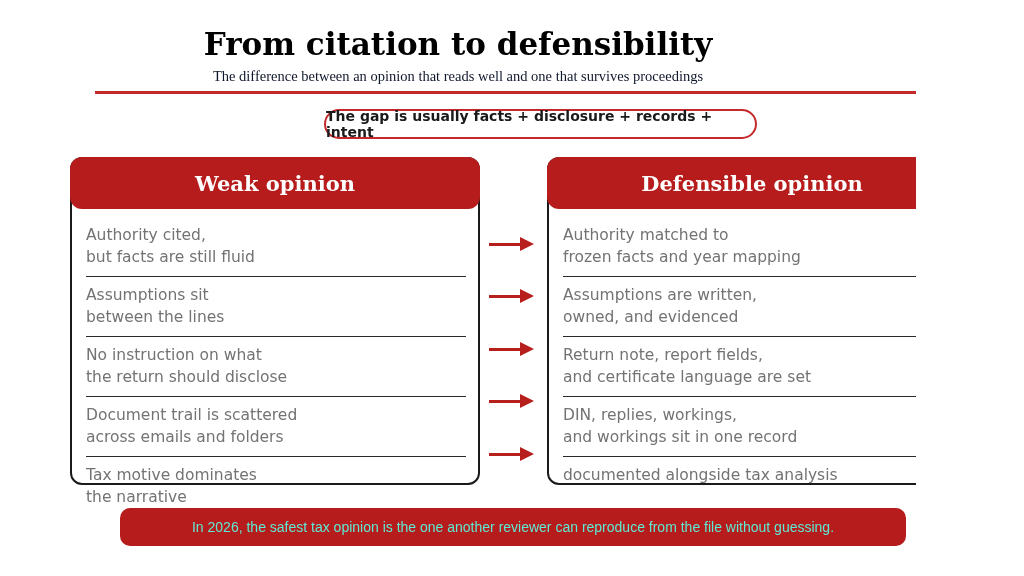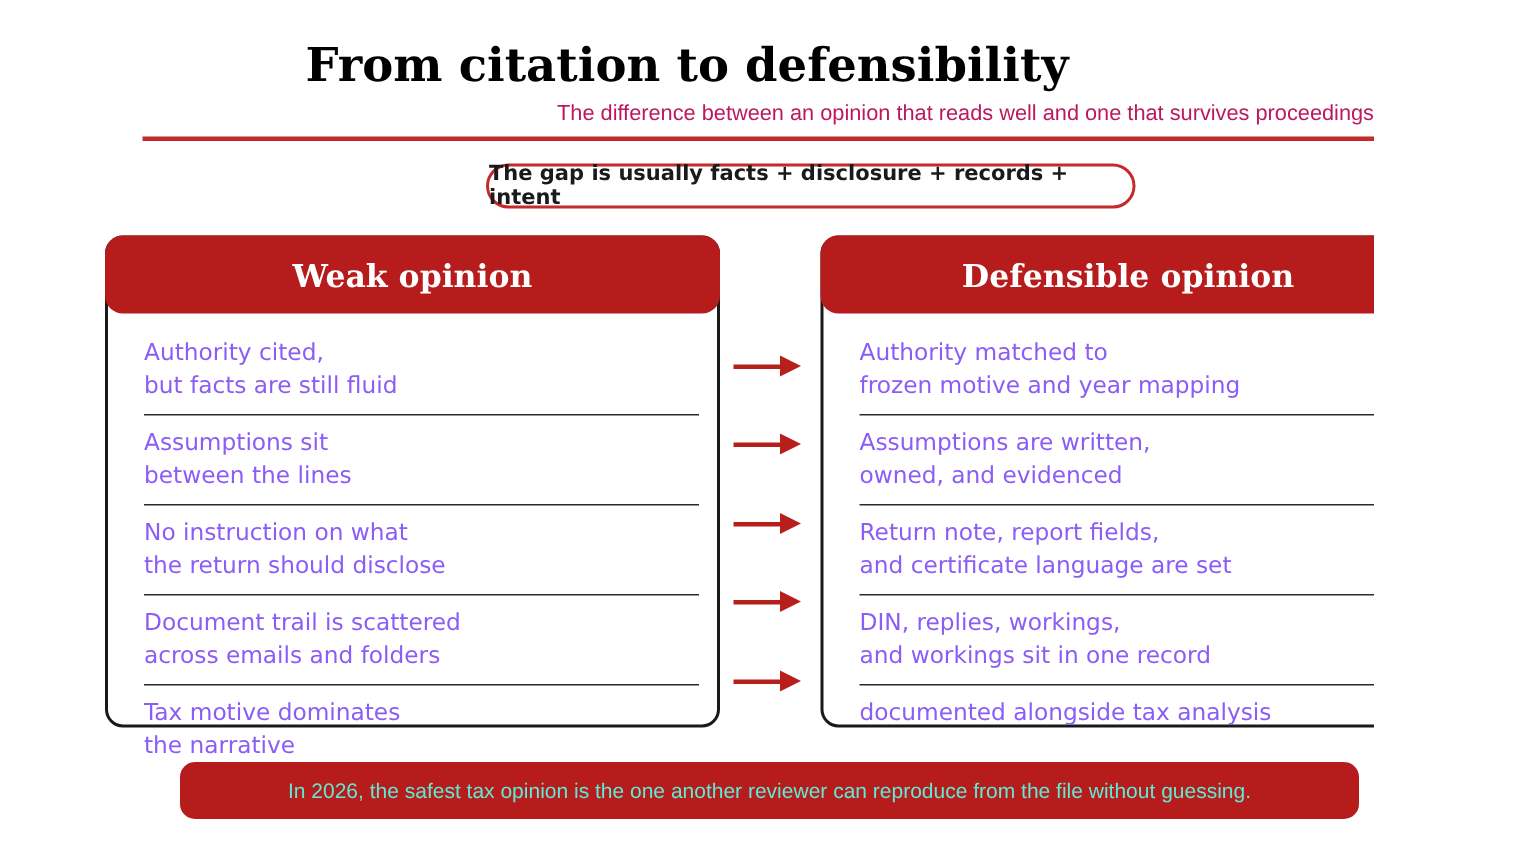--- a/index.html
+++ b/index.html
@@ -20,24 +20,24 @@
     text-align: center;
     font-family: "DejaVu Serif", "Liberation Serif", serif;
     font-weight: bold;
     font-size: 31px;
     color: #000000;
   }
 
   .subtitle {
     position: absolute;
     top: 68px; left: 0; right: 0;
-    text-align: right;
-    font-family: Liberation Sans, sans-serif;
+    text-align: center;
+    font-family: Liberation Serif, serif;
     font-size: 14.5px;
-    color: #be185d;
+    color: #0f172a;
   }
 
   .divider {
     position: absolute;
     top: 91px; left: 95px; width: 836px; height: 3px;
     background: #c4292b;
   }
 
   .gap-pill {
     position: absolute;
@@ -75,26 +75,26 @@
     font-size: 21px;
     color: #ffffff;
   }
 
   .rows {
     position: absolute;
     top: 52px; left: 0; right: 0; bottom: 0;
     padding-top: 6px;
   }
   .row {
-    margin: 0 12px 0 24px;
+    margin: 0 12px 0 14px;
     padding: 7px 0 8px 0;
     border-bottom: 1.5px solid #2b2b2b;
     font-size: 15.5px;
     line-height: 22px;
-    color: #8b5cf6;
+    color: #737373;
   }
   .row:last-child { border-bottom: none; }
 
   .arrow {
     position: absolute;
     left: 489px;
     width: 46px; height: 14px;
     display: flex; align-items: center;
   }
   .arrow .shaft { width: 31px; height: 3px; background: #b71f1d; }
@@ -158,21 +158,21 @@
         <div>the narrative</div>
       </div>
     </div>
   </div>
 
   <div class="card right">
     <div class="card-header">Defensible opinion</div>
     <div class="rows">
       <div class="row">
         <div>Authority matched to</div>
-        <div>frozen motive and year mapping</div>
+        <div>frozen facts and year mapping</div>
       </div>
       <div class="row">
         <div>Assumptions are written,</div>
         <div>owned, and evidenced</div>
       </div>
       <div class="row">
         <div>Return note, report fields,</div>
         <div>and certificate language are set</div>
       </div>
       <div class="row">

